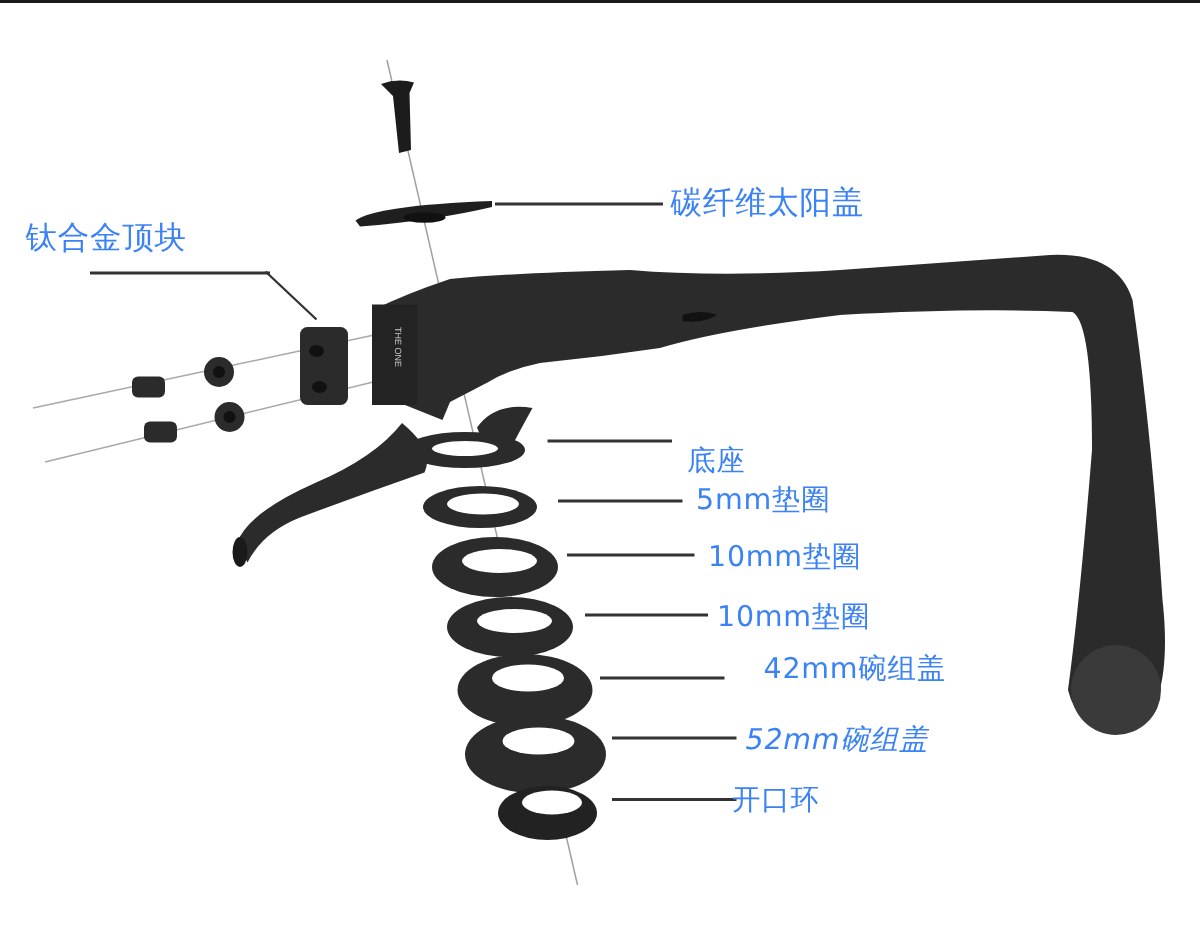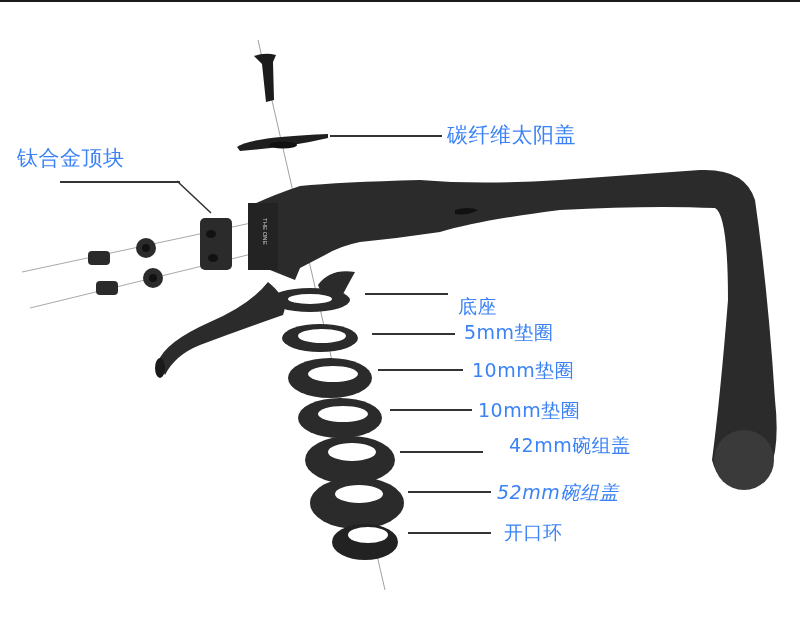--- a/index.html
+++ b/index.html
@@ -102,13 +102,13 @@
 <div class="leader" style="left:408px;top:532px;width:83px;"></div>
 
 <div class="label" style="left:17px;top:144px;font-size:21px;">钛合金顶块</div>
 <div class="label" style="left:447px;top:121px;font-size:21px;">碳纤维太阳盖</div>
 <div class="label" style="left:458px;top:294px;">底座</div>
 <div class="label" style="left:464px;top:320px;text-align:center;">5mm垫圈</div>
 <div class="label" style="left:472px;top:358px;">10mm垫圈</div>
 <div class="label" style="left:478px;top:398px;">10mm垫圈</div>
 <div class="label" style="left:490px;top:433px;margin-left:19px;">42mm碗组盖</div>
 <div class="label" style="left:497px;top:480px;font-style:italic;">52mm碗组盖</div>
-<div class="label" style="left:504px;top:520px;">开口环</div>
+<div class="label" style="left:488px;top:520px;">开口环</div>
 
 </body></html>

